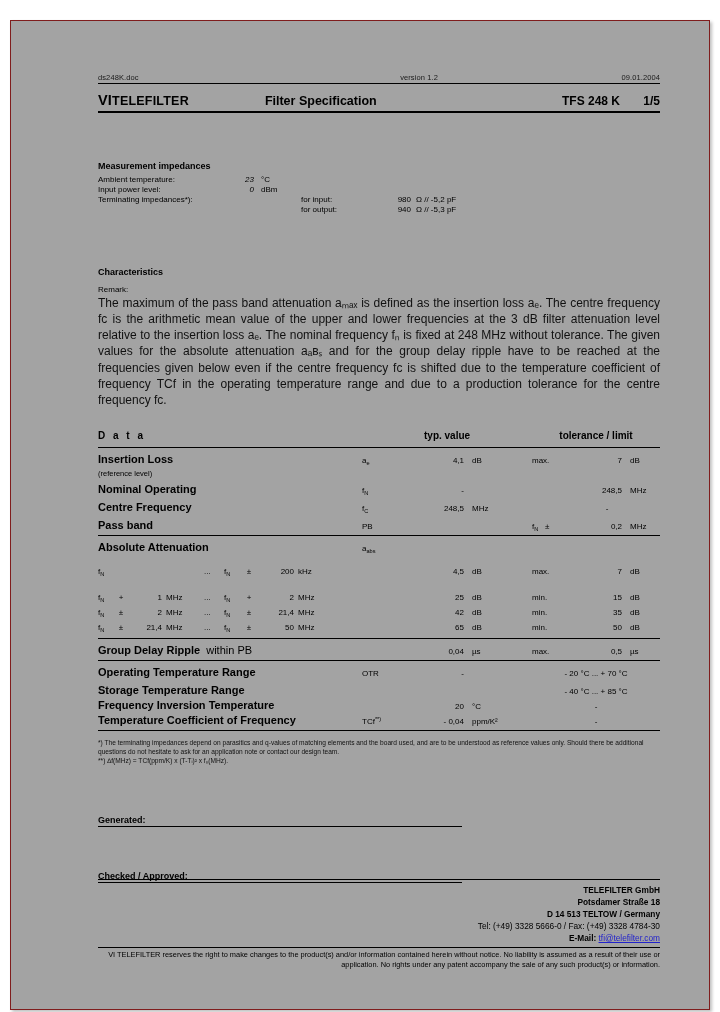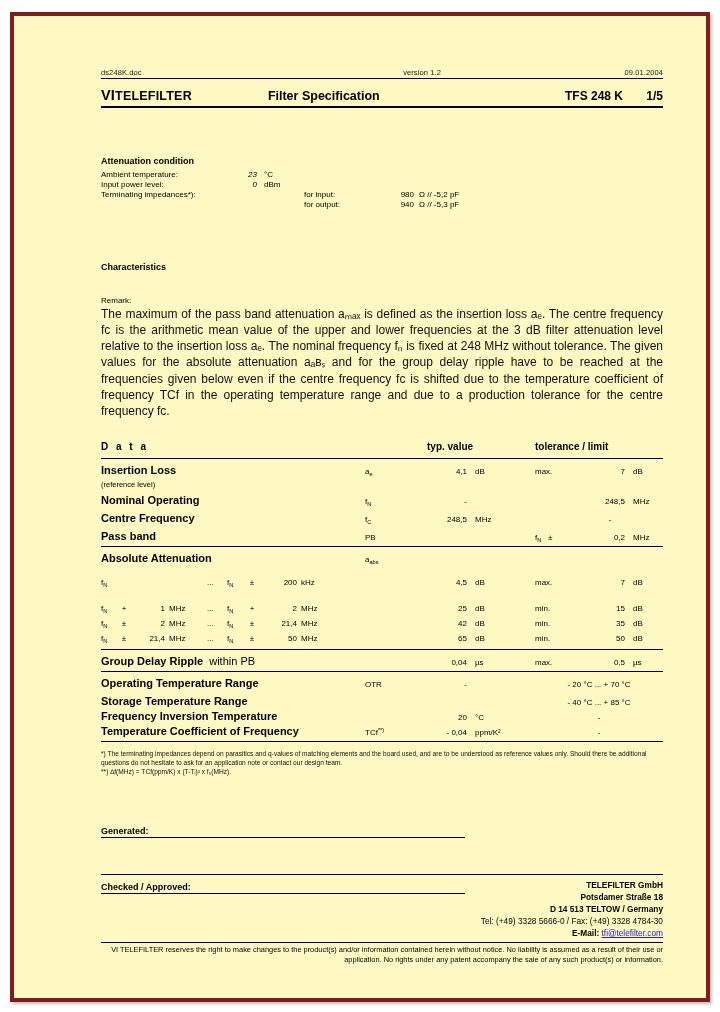--- a/index.html
+++ b/index.html
@@ -14,25 +14,25 @@
     position: relative;
     width: 720px;
     height: 1012px;
     background: #ffffff;
     box-sizing: border-box;
     overflow: hidden;
   }
   .sheet {
     position: absolute;
     left: 10px;
-    top: 12px;
+    top: 20px;
     width: 700px;
     height: 990px;
-    background: #fef9c3;
-    border: 4px solid #7f1d1d;
+    background: #a3a3a3;
+    border: 1px solid #7f1d1d;
     box-shadow: 2px 2px 3px rgba(0,0,0,0.25);
     box-sizing: border-box;
   }
   .content {
     position: absolute;
     left: 87px;
     top: 52px;
     width: 562px;
   }
 
@@ -77,21 +77,21 @@
   .meas td { padding: 0.6px 0; vertical-align: top; white-space: nowrap; }
   .meas td.lbl { width: 122px; }
   .meas td.num { width: 34px; text-align: right; padding-right: 7px; font-style: italic; }
   .meas td.unit { width: 40px; }
   .meas td.sub { width: 58px; }
   .meas td.val { width: 52px; text-align: right; padding-right: 5px;}
   .meas td.tail { }
 
   
   .chars { margin-top: 52px; }
-  .remark-label { font-size: 8px; margin-top: 24px; }
+  .remark-label { font-size: 8px; margin-top: 8px; }
   .remark {
     font-size: 12px;
     line-height: 1.35;
     margin-top: 1px;
     text-align: justify;
     color: #111;
   }
 
   
   .data-table {
@@ -196,21 +196,21 @@
       </div>
 
       <div class="titlebar">
         <span class="brand"><span class="vi">VI</span><span class="rest">TELEFILTER</span></span>
         <span class="spec-title">Filter Specification</span>
         <span class="part-no">TFS 248 K</span>
         <span class="page-no">1/5</span>
       </div>
 
       <div class="meas">
-        <div class="block-title">Attenuation condition</div>
+        <div class="block-title">Measurement impedances</div>
         <table>
           <tbody>
             <tr>
               <td class="lbl">Ambient temperature:</td>
               <td class="num">23</td>
               <td class="unit">°C</td>
               <td class="sub"></td>
               <td class="val"></td>
               <td class="tail"></td>
             </tr>
@@ -246,21 +246,21 @@
         <div class="block-title">Characteristics</div>
         <div class="remark-label">Remark:</div>
         <div class="remark">The maximum of the pass band attenuation aₘₐₓ is defined as the insertion loss aₑ. The centre frequency fᴄ is the arithmetic mean value of the upper and lower frequencies at the 3 dB filter attenuation level relative to the insertion loss aₑ. The nominal frequency fₙ is fixed at 248 MHz without tolerance. The given values for the absolute attenuation aₐʙₛ and for the group delay ripple have to be reached at the frequencies given below even if the centre frequency fᴄ is shifted due to the temperature coefficient of frequency TCf in the operating temperature range and due to a production tolerance for the centre frequency fᴄ.</div>
       </div>
 
       <table class="data-table">
         <tbody>
           <tr class="hdr-row rule-thick">
             <td class="c-data" colspan="2">D a t a</td>
             <td class="c-typ" colspan="2" style="text-align:left;padding-left:6px">typ. value</td>
-            <td class="c-qual" colspan="3" style="text-align:left">tolerance / limit</td>
+            <td class="c-qual" colspan="3" style="text-align:center">tolerance / limit</td>
           </tr>
 
           <tr class="pad-td">
             <td class="rowlabel">Insertion Loss</td>
             <td class="c-sym"><span>a</span><sub>e</sub></td>
             <td class="c-typ">4,1</td>
             <td class="c-typu">dB</td>
             <td class="c-qual">max.</td>
             <td class="c-tolv">7</td>
             <td class="c-tolu">dB</td>

